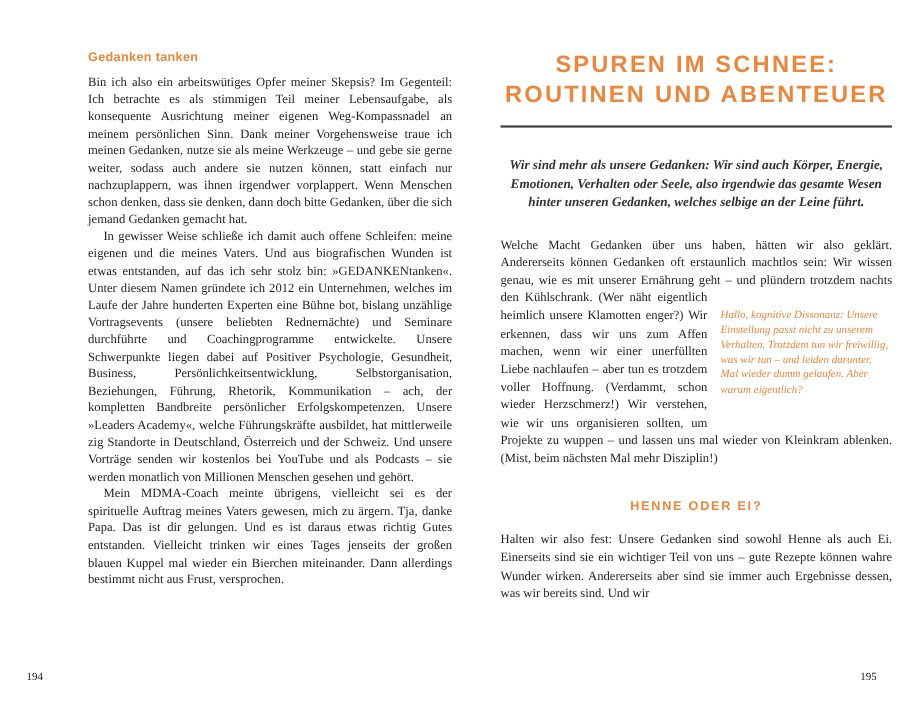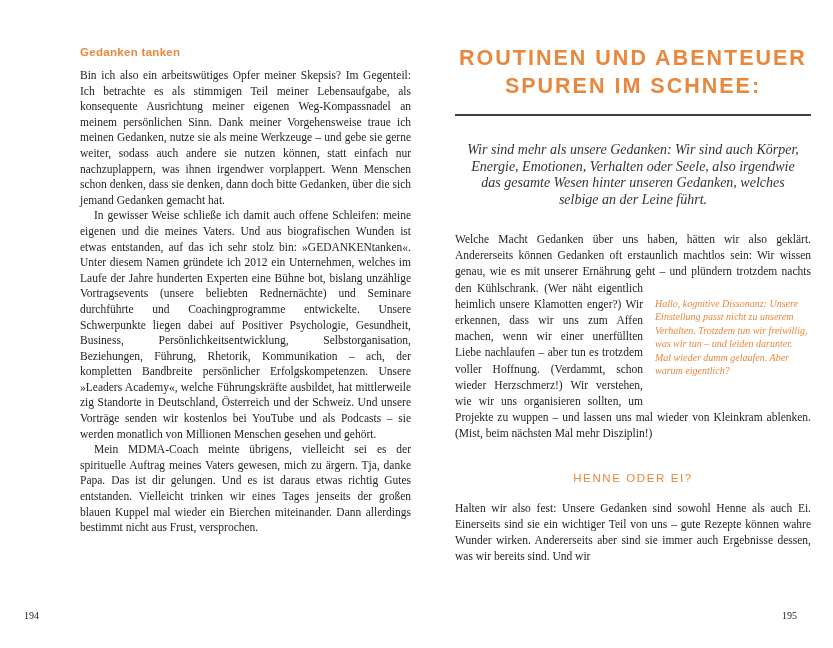--- a/index.html
+++ b/index.html
@@ -52,44 +52,45 @@
   .title-line { display: block; }
   .title-rule {
     height: 2px;
     background: var(--rule, #3f3f3f);
     margin: 14px 0 0 0;
   }
   .epigraph {
     margin: 26px 6px 0 6px;
     text-align: center;
     font-style: italic;
-    font-size: 14px;
+    font-size: 12px;
     line-height: 16.5px;
     color: #333333;
+    font-weight: bold;
   }
   .para-with-note { margin-top: 23px; }
   .margin-note {
     float: right;
     width: 156px;
     margin-left: 12px;
     padding-top: 17px;
     min-height: 116px;
     box-sizing: border-box;
     font-style: italic;
     font-size: 10px;
     line-height: 13.5px;
     text-align: left;
     text-indent: 0;
     color: var(--accent, #e9873d);
   }
   .subheading {
     margin: 30px 0 16px 0;
     text-align: center;
     font-family: "Liberation Sans", sans-serif;
-    font-weight: normal;
+    font-weight: bold;
     font-size: 11.5px;
     letter-spacing: 1.6px;
     color: var(--accent, #e9873d);
   }
   .folio {
     position: absolute;
     top: 610px;
     font-size: 10px;
     color: #222222;
     font-family: "Liberation Serif", serif;
@@ -106,22 +107,22 @@
     <h2 class="section-heading">Gedanken tanken</h2>
     <p class="body">Bin ich also ein arbeitswütiges Opfer meiner Skepsis? Im Gegenteil: Ich betrachte es als stimmigen Teil meiner Lebensaufgabe, als konsequente Ausrichtung meiner eigenen Weg-Kompassnadel an meinem persönlichen Sinn. Dank meiner Vorgehensweise traue ich meinen Gedanken, nutze sie als meine Werkzeuge – und gebe sie gerne weiter, sodass auch andere sie nutzen können, statt einfach nur nachzuplappern, was ihnen irgendwer vorplappert. Wenn Menschen schon denken, dass sie denken, dann doch bitte Gedanken, über die sich jemand Gedanken gemacht hat.</p>
     <p class="body indent">In gewisser Weise schließe ich damit auch offene Schleifen: meine eigenen und die meines Vaters. Und aus biografischen Wunden ist etwas entstanden, auf das ich sehr stolz bin: »GEDANKENtanken«. Unter diesem Namen gründete ich 2012 ein Unternehmen, welches im Laufe der Jahre hunderten Experten eine Bühne bot, bislang unzählige Vortragsevents (unsere beliebten Rednernächte) und Seminare durchführte und Coachingprogramme entwickelte. Unsere Schwerpunkte liegen dabei auf Positiver Psychologie, Gesundheit, Business, Persönlichkeitsentwicklung, Selbstorganisation, Beziehungen, Führung, Rhetorik, Kommunikation – ach, der kompletten Bandbreite persönlicher Erfolgskompetenzen. Unsere »Leaders Academy«, welche Führungskräfte ausbildet, hat mittlerweile zig Standorte in Deutschland, Österreich und der Schweiz. Und unsere Vorträge senden wir kostenlos bei YouTube und als Podcasts – sie werden monatlich von Millionen Menschen gesehen und gehört.</p>
     <p class="body indent">Mein MDMA-Coach meinte übrigens, vielleicht sei es der spirituelle Auftrag meines Vaters gewesen, mich zu ärgern. Tja, danke Papa. Das ist dir gelungen. Und es ist daraus etwas richtig Gutes entstanden. Vielleicht trinken wir eines Tages jenseits der großen blauen Kuppel mal wieder ein Bierchen miteinander. Dann allerdings bestimmt nicht aus Frust, versprochen.</p>
   </section>
 
   <div class="folio folio-left">194</div>
 
   <section class="page page-right">
     <h1 class="chapter-title">
+      <span class="title-line">SPUREN IM SCHNEE:</span>
       <span class="title-line">ROUTINEN UND ABENTEUER</span>
-      <span class="title-line">SPUREN IM SCHNEE:</span>
     </h1>
     <div class="title-rule"></div>
 
     <p class="epigraph">Wir sind mehr als unsere Gedanken: Wir sind auch Körper, Energie, Emotionen, Verhalten oder Seele, also irgendwie das gesamte Wesen hinter unseren Gedanken, welches selbige an der Leine führt.</p>
 
     <p class="body para-with-note">
       <span>Welche Macht Gedanken über uns haben, hätten wir also geklärt. Andererseits können Gedanken oft erstaunlich machtlos sein: Wir wissen genau, wie es mit unserer Ernährung geht – und plündern</span>
       <span class="margin-note">Hallo, kognitive Dissonanz: Unsere Einstellung passt nicht zu unserem Verhalten. Trotzdem tun wir freiwillig, was wir tun – und leiden darunter. Mal wieder dumm gelaufen. Aber warum eigentlich?</span>
       <span>trotzdem nachts den Kühlschrank. (Wer näht eigentlich heimlich unsere Klamotten enger?) Wir erkennen, dass wir uns zum Affen machen, wenn wir einer unerfüllten Liebe nachlaufen – aber tun es trotzdem voller Hoffnung. (Verdammt, schon wieder Herzschmerz!) Wir verstehen, wie wir uns organisieren sollten, um Projekte zu wuppen – und lassen uns mal wieder von Kleinkram ablenken. (Mist, beim nächsten Mal mehr Disziplin!)</span>
     </p>

